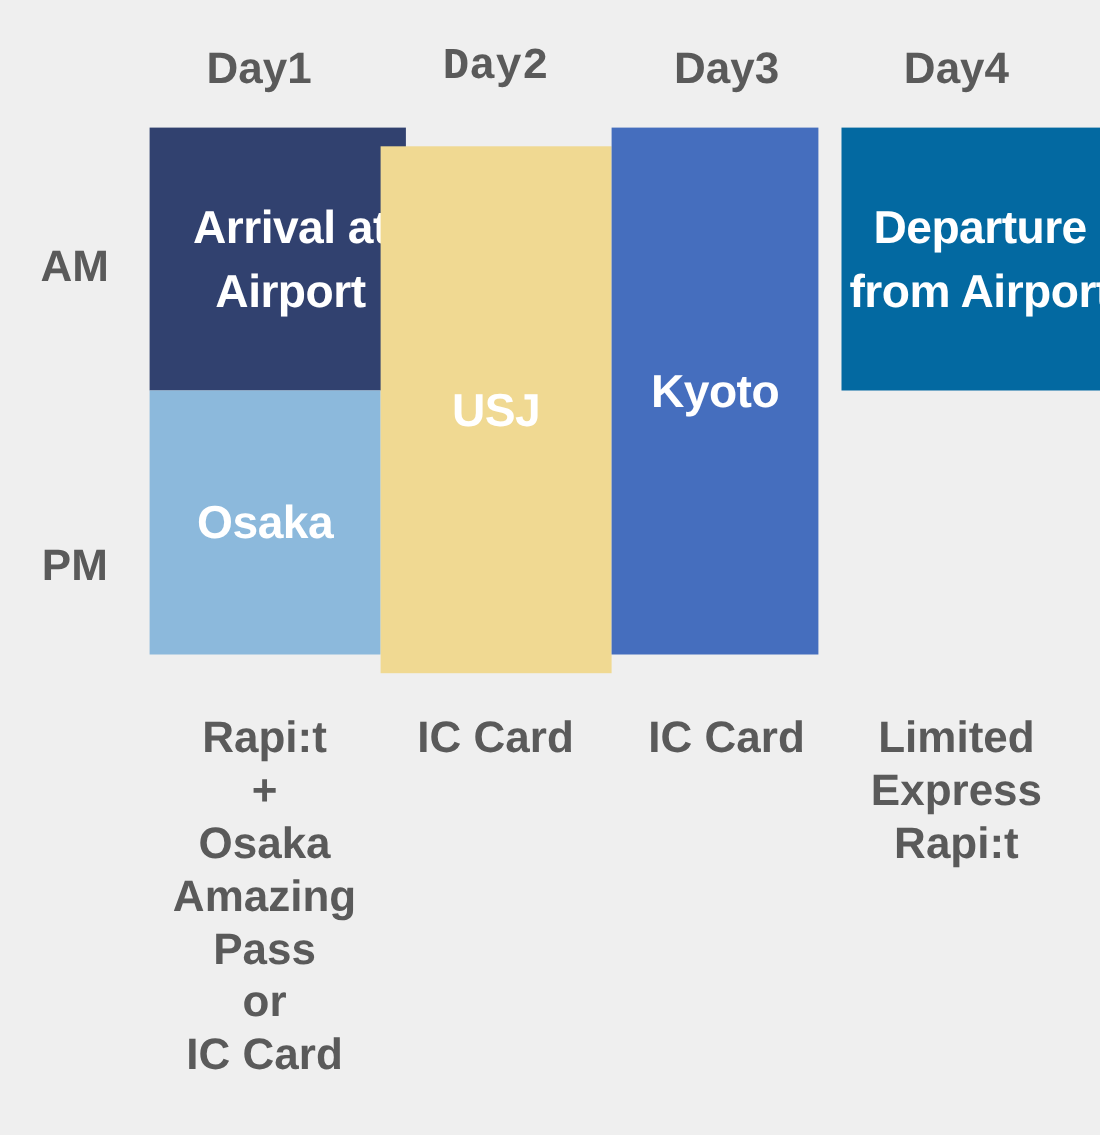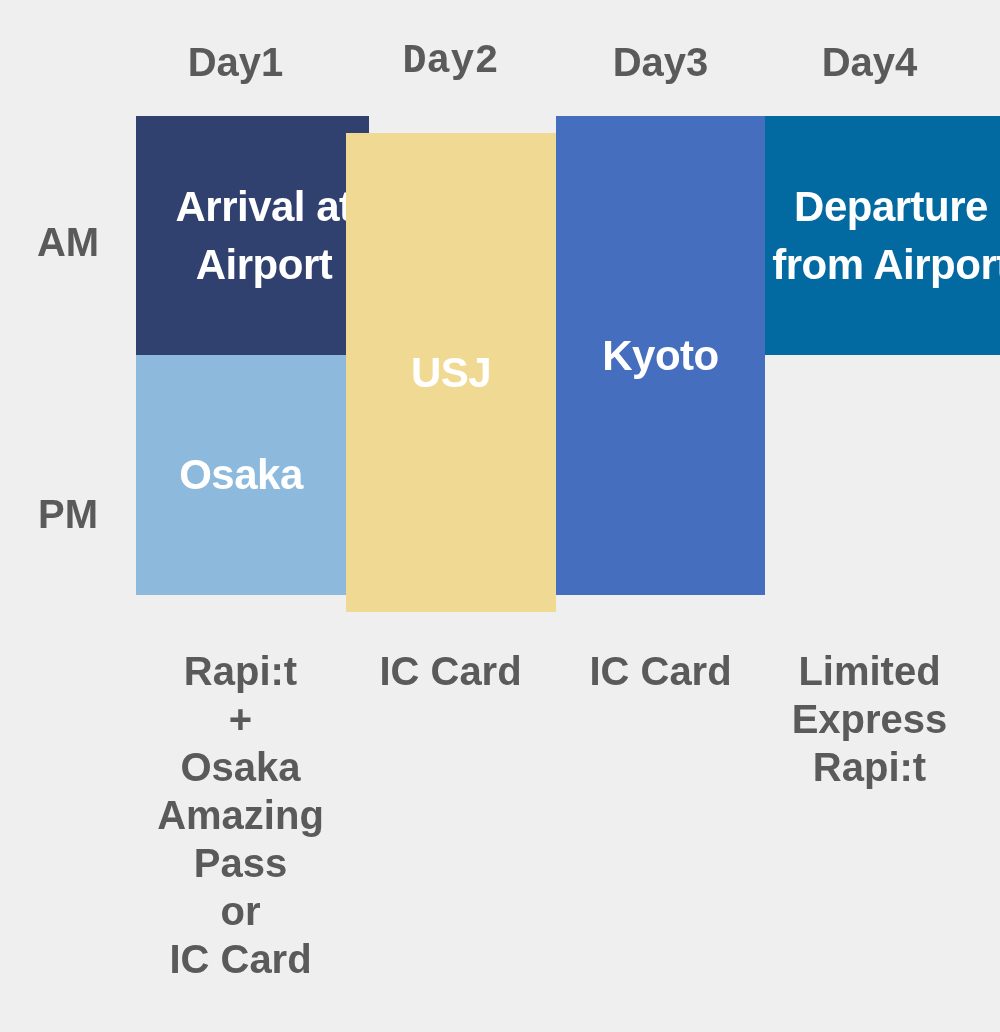--- a/index.html
+++ b/index.html
@@ -31,21 +31,21 @@
 
 <div class="block" style="left:136px; top:116px; width:210px; height:239px; background:#31416f;padding-left:23px;">
   <span style="padding:0 4px;">Arrival at Airport</span>
 </div>
 <div class="block" style="left:136px; top:355px; width:210px; height:240px; background:#8cb9dc;">
   <span>Osaka</span>
 </div>
 <div class="block" style="left:346px; top:116px; width:210px; height:479px; background:#f0d992;margin-top:17px;">
   <span>USJ</span>
 </div>
-<div class="block" style="left:556px; top:116px; width:209px; height:479px; background:#456ebe;">
+<div class="block" style="left:556px; top:116px; width:188px; height:479px; background:#456ebe;">
   <span>Kyoto</span>
 </div>
 <div class="block" style="left:765px; top:116px; width:252px; height:239px; background:#0369a1;">
   <span style="padding:0 2px;">Departure from Airport</span>
 </div>
 
 <div class="transport" style="left:136px;">Rapi:t
 +
 Osaka
 Amazing

